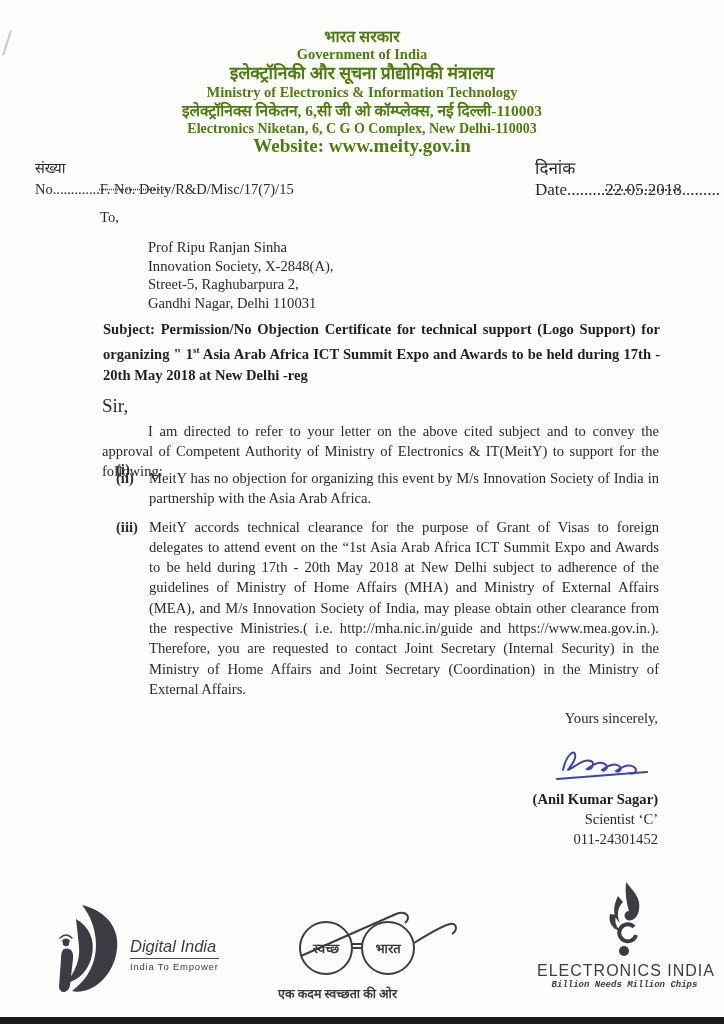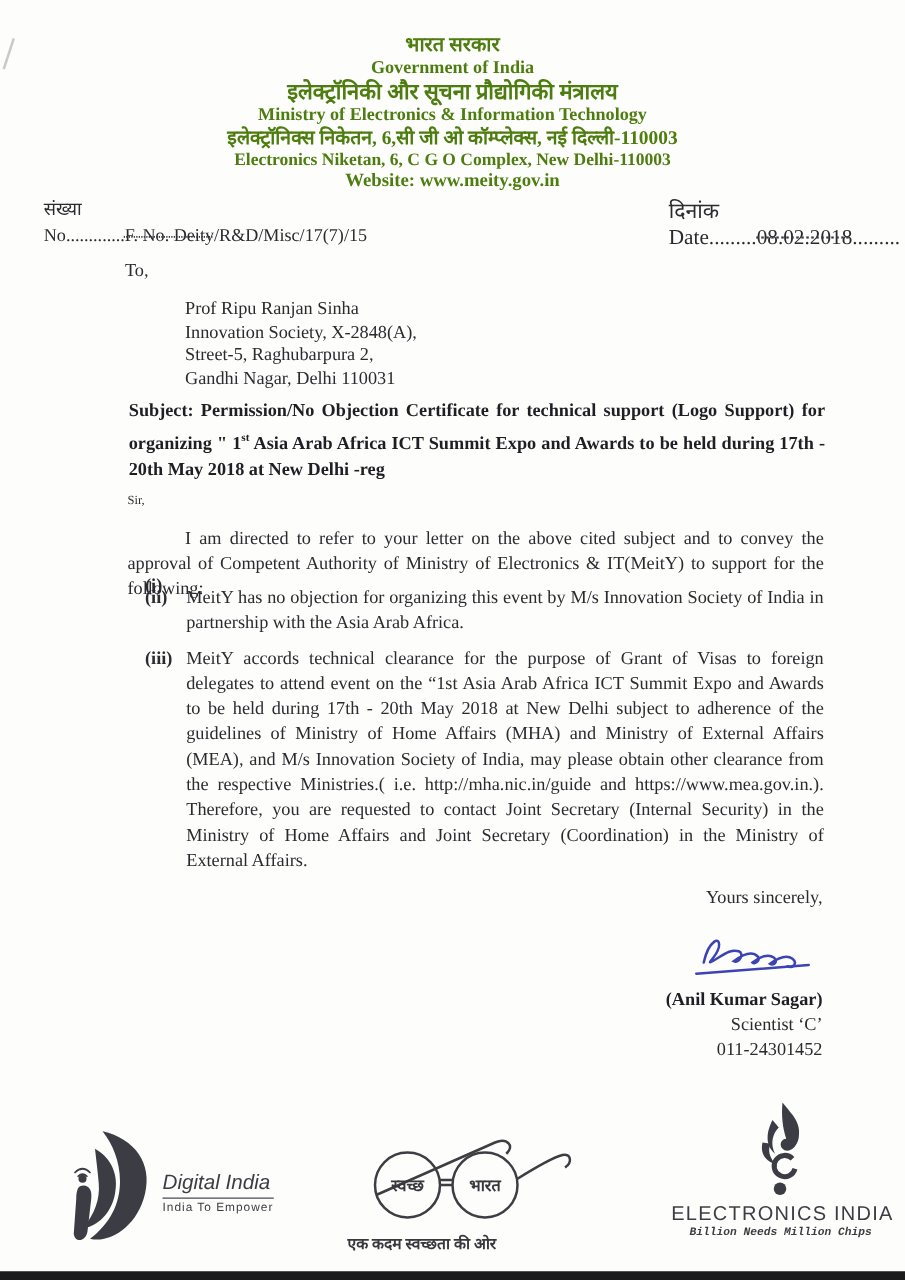--- a/index.html
+++ b/index.html
@@ -21,41 +21,41 @@
     text-align: center;
     font-weight: bold;
     color: #4d7c0f;
   }
   .lh-govt-hi   { font-size: 16px; line-height: 18px; }
   .lh-govt-en   { font-size: 14.5px; line-height: 17px; }
   .lh-min-hi    { font-size: 17.5px; line-height: 21px; }
   .lh-min-en    { font-size: 14.5px; line-height: 17px; }
   .lh-addr-hi   { font-size: 15.5px; line-height: 19px; }
   .lh-addr-en   { font-size: 14px;   line-height: 17px; }
-  .lh-web       { font-size: 15px;   line-height: 17px; }
+  .lh-web       { font-size: 19px;   line-height: 17px; }
   
   .ref-left  { position: absolute; top: 158px; left: 35px;  font-size: 14.5px; line-height: 21px; }
   .ref-right { position: absolute; top: 158px; left: 535px; font-size: 17px; line-height: 21px; }
   .struck {
     text-decoration: line-through;
     text-decoration-style: dotted;
     text-decoration-color: #3a3a40;
   }
   
   .to-line   { position: absolute; top: 209px; left: 100px; font-size: 14.6px; }
   .addressee { position: absolute; top: 238px; left: 148px; font-size: 14.6px; line-height: 18.5px; }
   
   .subject {
     position: absolute; top: 319px; left: 103px; width: 557px;
     font-size: 14.6px; font-weight: bold; line-height: 21px;
     text-align: justify; color: #1e1e24;
   }
   .subject sup { font-size: 9px; vertical-align: super; }
   
-  .salutation { position: absolute; top: 395px; left: 102px; font-size: 10px; }
+  .salutation { position: absolute; top: 395px; left: 102px; font-size: 19px; }
   .intro {
     position: absolute; top: 421px; left: 102px; width: 557px;
     font-size: 14.6px; line-height: 20px; text-align: justify;
     text-indent: 46px;
   }
   .items { position: absolute; top: 459px; left: 102px; width: 557px; }
   .item {
     position: relative;
     padding-left: 47px;
     font-size: 14.6px; line-height: 20.3px;
@@ -105,21 +105,21 @@
     <div class="lh-addr-en">Electronics Niketan, 6, C G O Complex, New Delhi-110003</div>
     <div class="lh-web">Website: www.meity.gov.in</div>
   </div>
 
   <div class="ref-left">
     <div>संख्या</div>
     <div><span>No.............</span><span class="struck">F. No. Deity</span><span>/R&amp;D/Misc/17(7)/15</span></div>
   </div>
   <div class="ref-right">
     <div>दिनांक</div>
-    <div><span>Date.........</span><span class="struck">08.02.2018</span><span>.........</span></div>
+    <div><span>Date.........</span><span class="struck">22.05.2018</span><span>.........</span></div>
   </div>
 
   <div class="to-line">To,</div>
   <div class="addressee">
     <div>Prof Ripu Ranjan Sinha</div>
     <div>Innovation Society, X-2848(A),</div>
     <div>Street-5, Raghubarpura 2,</div>
     <div>Gandhi Nagar, Delhi 110031</div>
   </div>
 

